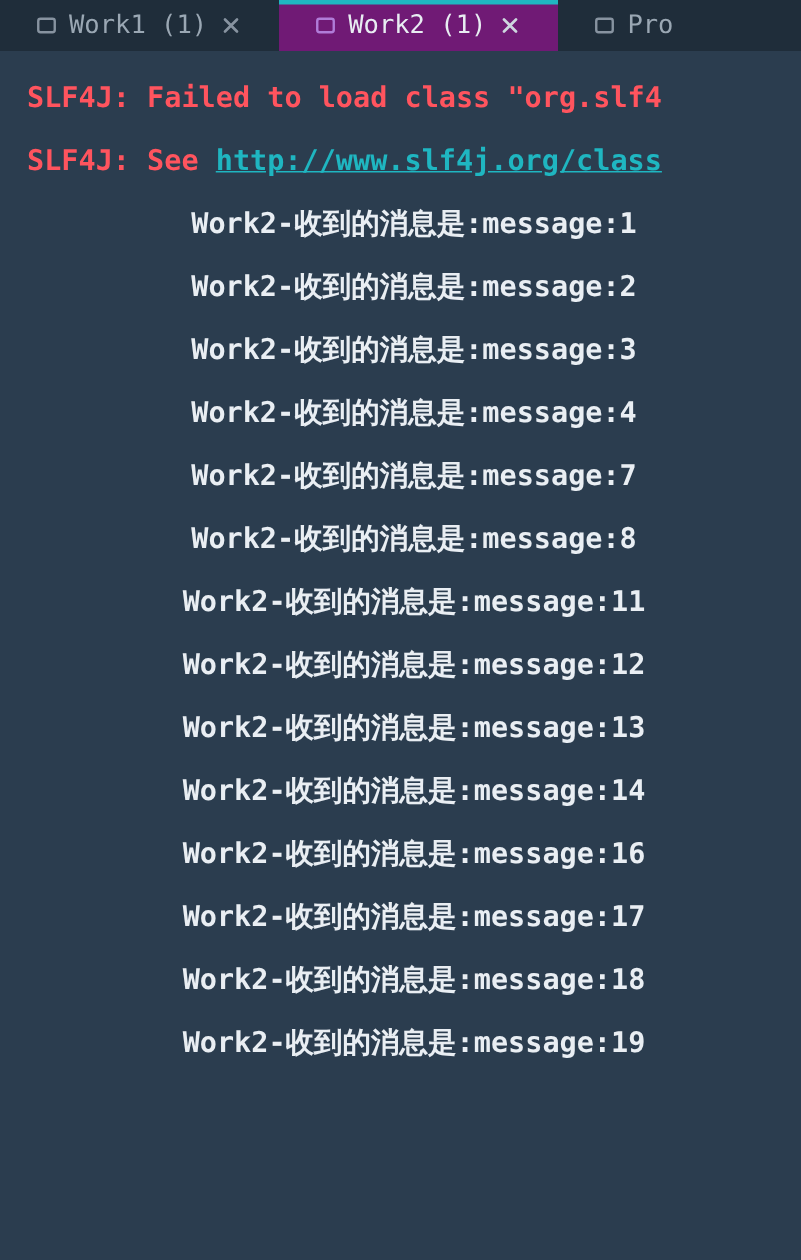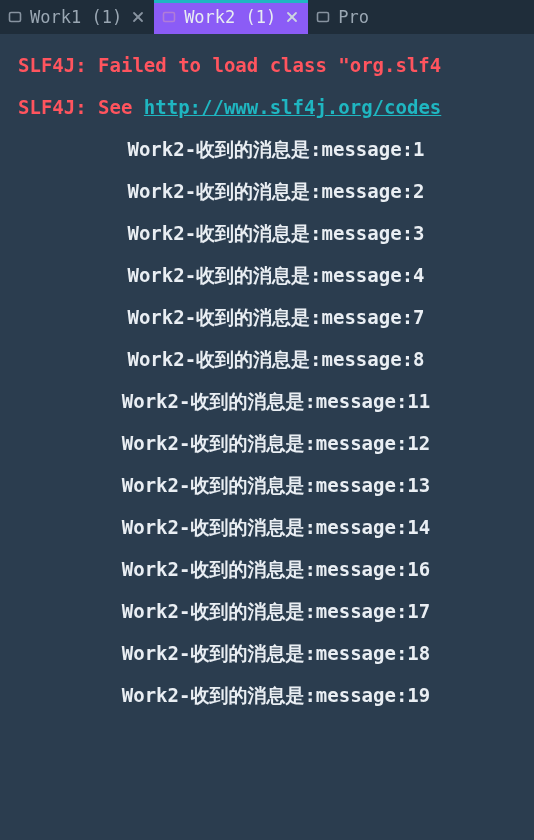--- a/index.html
+++ b/index.html
@@ -20,29 +20,29 @@
       display: flex;
       align-items: stretch;
       background: #1f2d3a;
       height: 34px;
       overflow: hidden;
       white-space: nowrap;
     }
     .tab {
       display: flex;
       align-items: center;
-      padding: 0 8px;
+      padding: 0 24px;
       gap: 8px;
       color: #9aa7b3;
       cursor: pointer;
       position: relative;
       flex-shrink: 0;
     }
     .tab.active {
-      background: #8b5cf6;
+      background: #701a75;
       color: #e8edf2;
     }
     .tab.active::after {
       content: "";
       position: absolute;
       left: 0;
       right: 0;
       top: 0;
       height: 3px;
       background: #1fb6c1;
@@ -128,21 +128,21 @@
         <svg viewBox="0 0 14 14" width="14" height="14">
           <rect x="1.5" y="2.5" width="11" height="9" rx="1.5" fill="none" stroke="#8793a0" stroke-width="1.6"></rect>
         </svg>
       </span>
       <span class="tab-label">Pro</span>
     </div>
   </div>
 
 <div class="console" id="console">
     <span class="line err">SLF4J: Failed to load class "org.slf4</span>
-    <span class="line err"><span>SLF4J: See </span><span class="link">http://www.slf4j.org/codes</span></span>
+    <span class="line err"><span>SLF4J: See </span><span class="link">http://www.slf4j.org/class</span></span>
     <span class="line msg">Work2-收到的消息是:message:1</span>
     <span class="line msg">Work2-收到的消息是:message:2</span>
     <span class="line msg">Work2-收到的消息是:message:3</span>
     <span class="line msg">Work2-收到的消息是:message:4</span>
     <span class="line msg">Work2-收到的消息是:message:7</span>
     <span class="line msg">Work2-收到的消息是:message:8</span>
     <span class="line msg">Work2-收到的消息是:message:11</span>
     <span class="line msg">Work2-收到的消息是:message:12</span>
     <span class="line msg">Work2-收到的消息是:message:13</span>
     <span class="line msg">Work2-收到的消息是:message:14</span>

